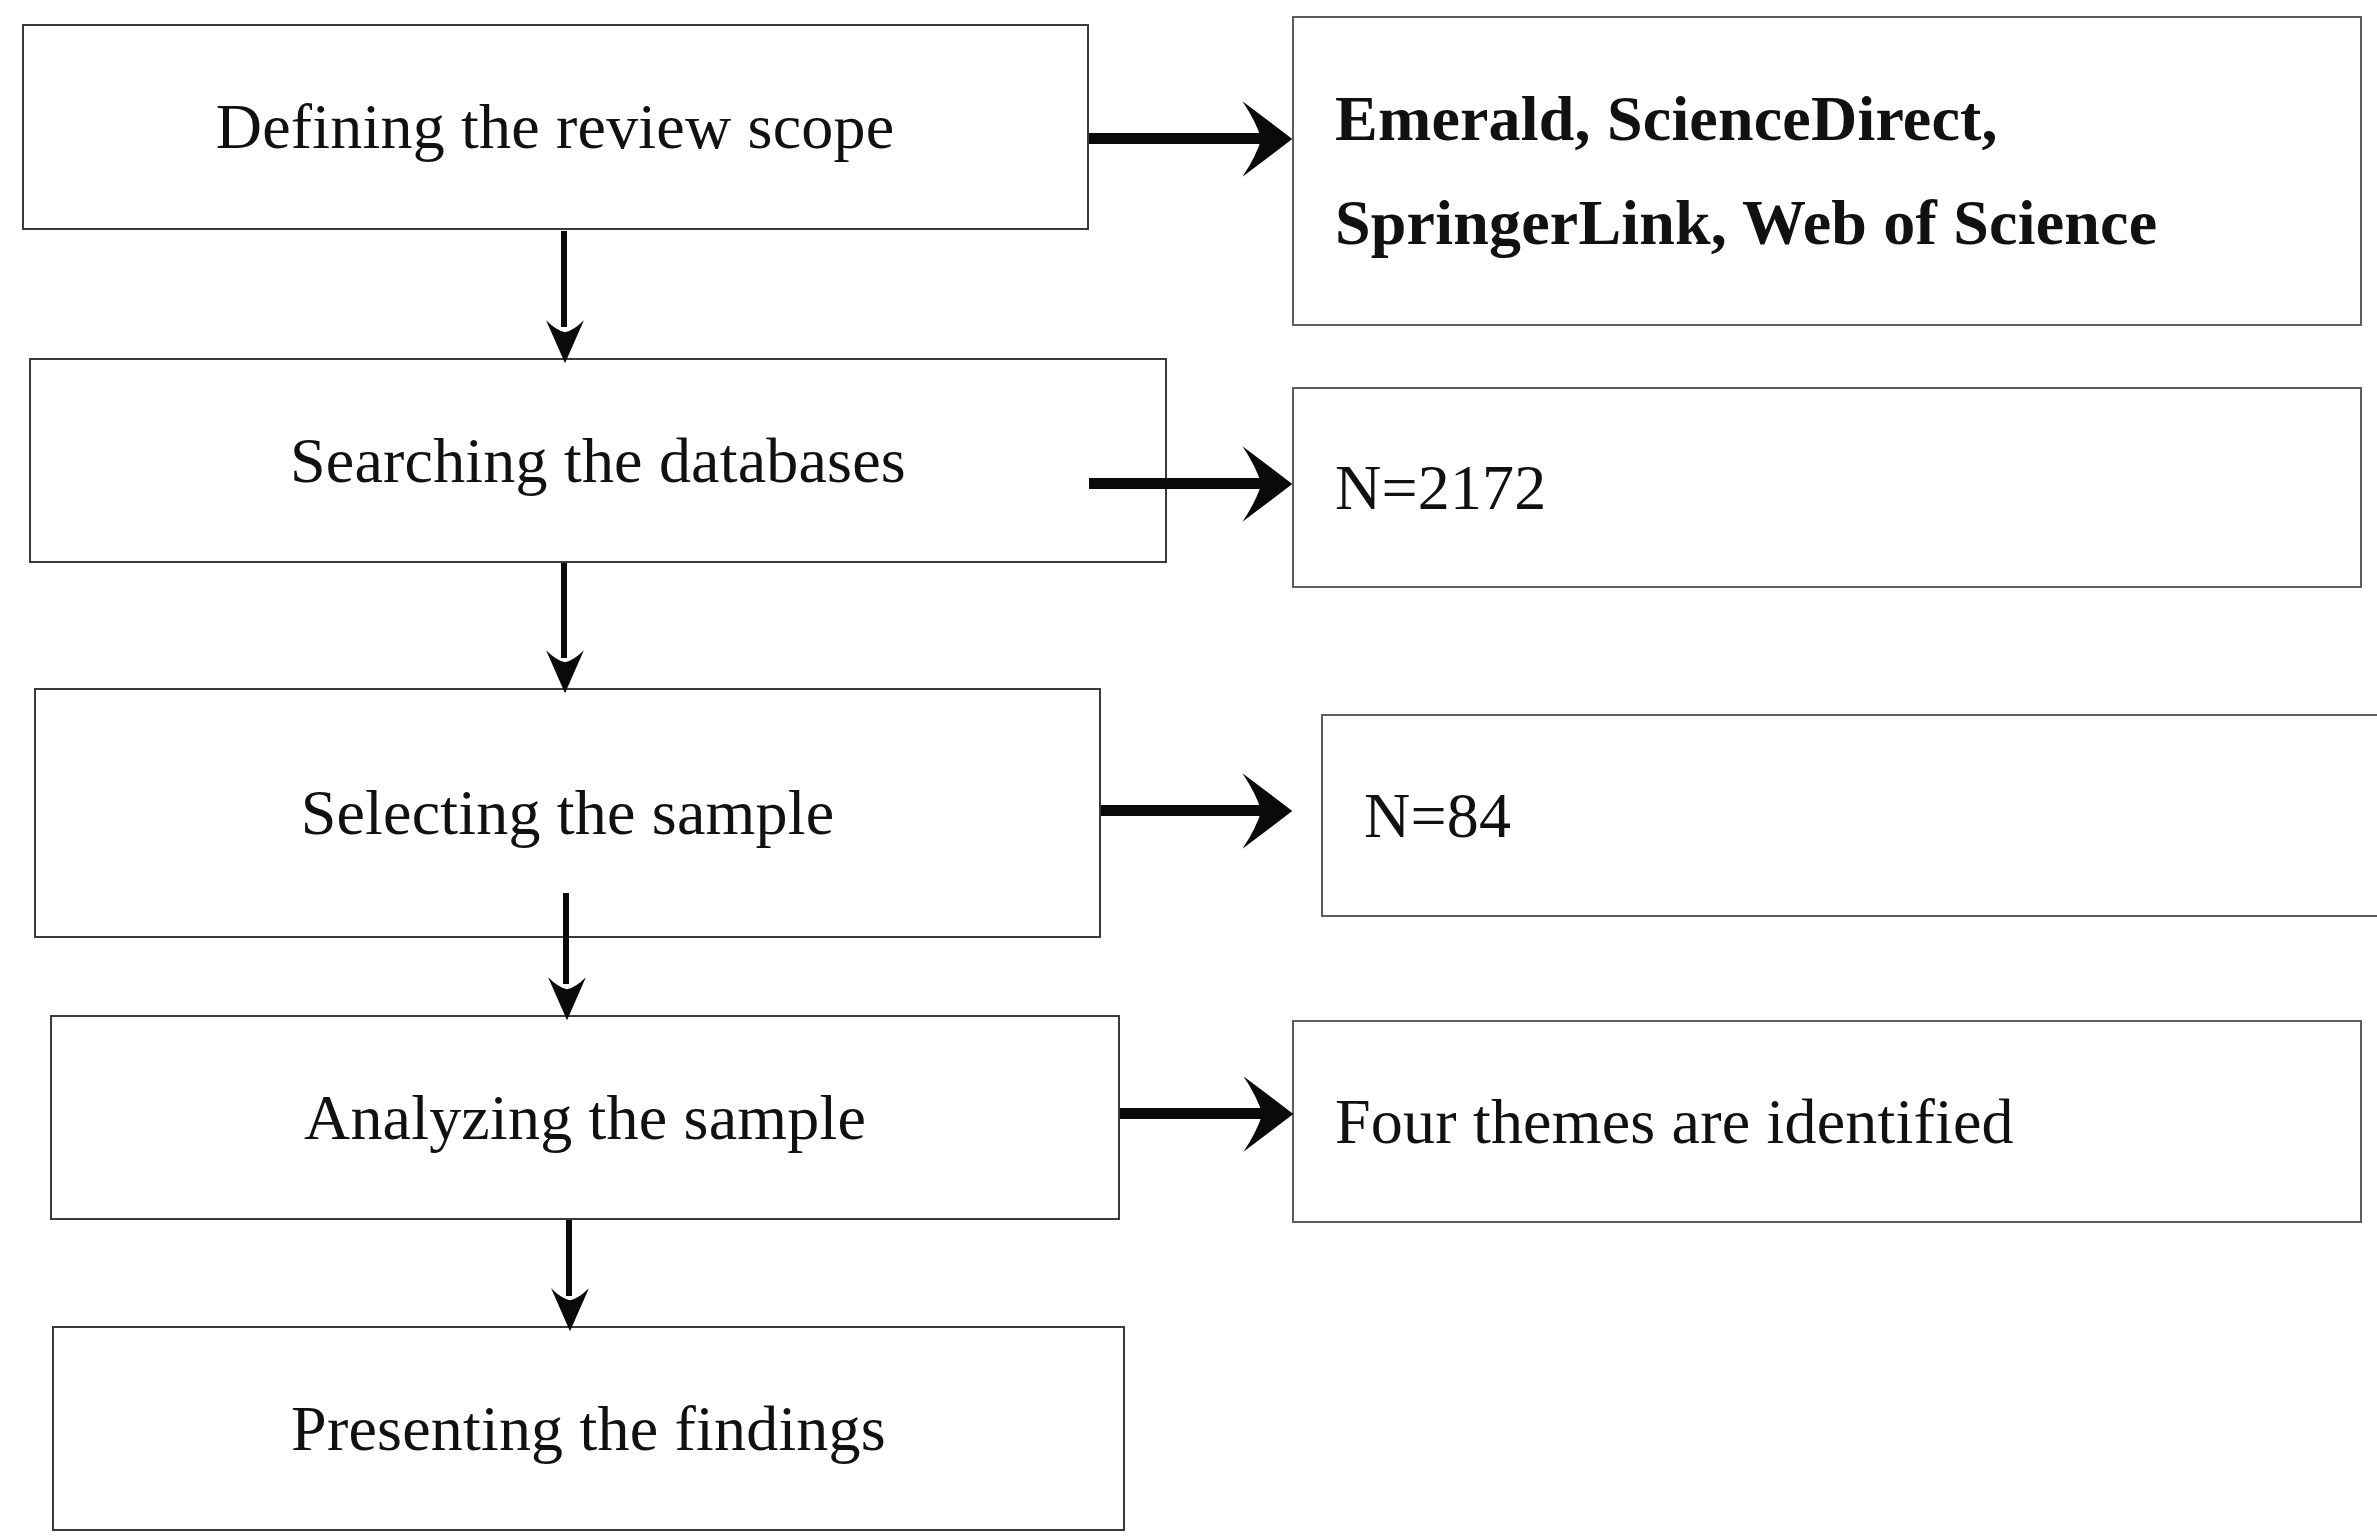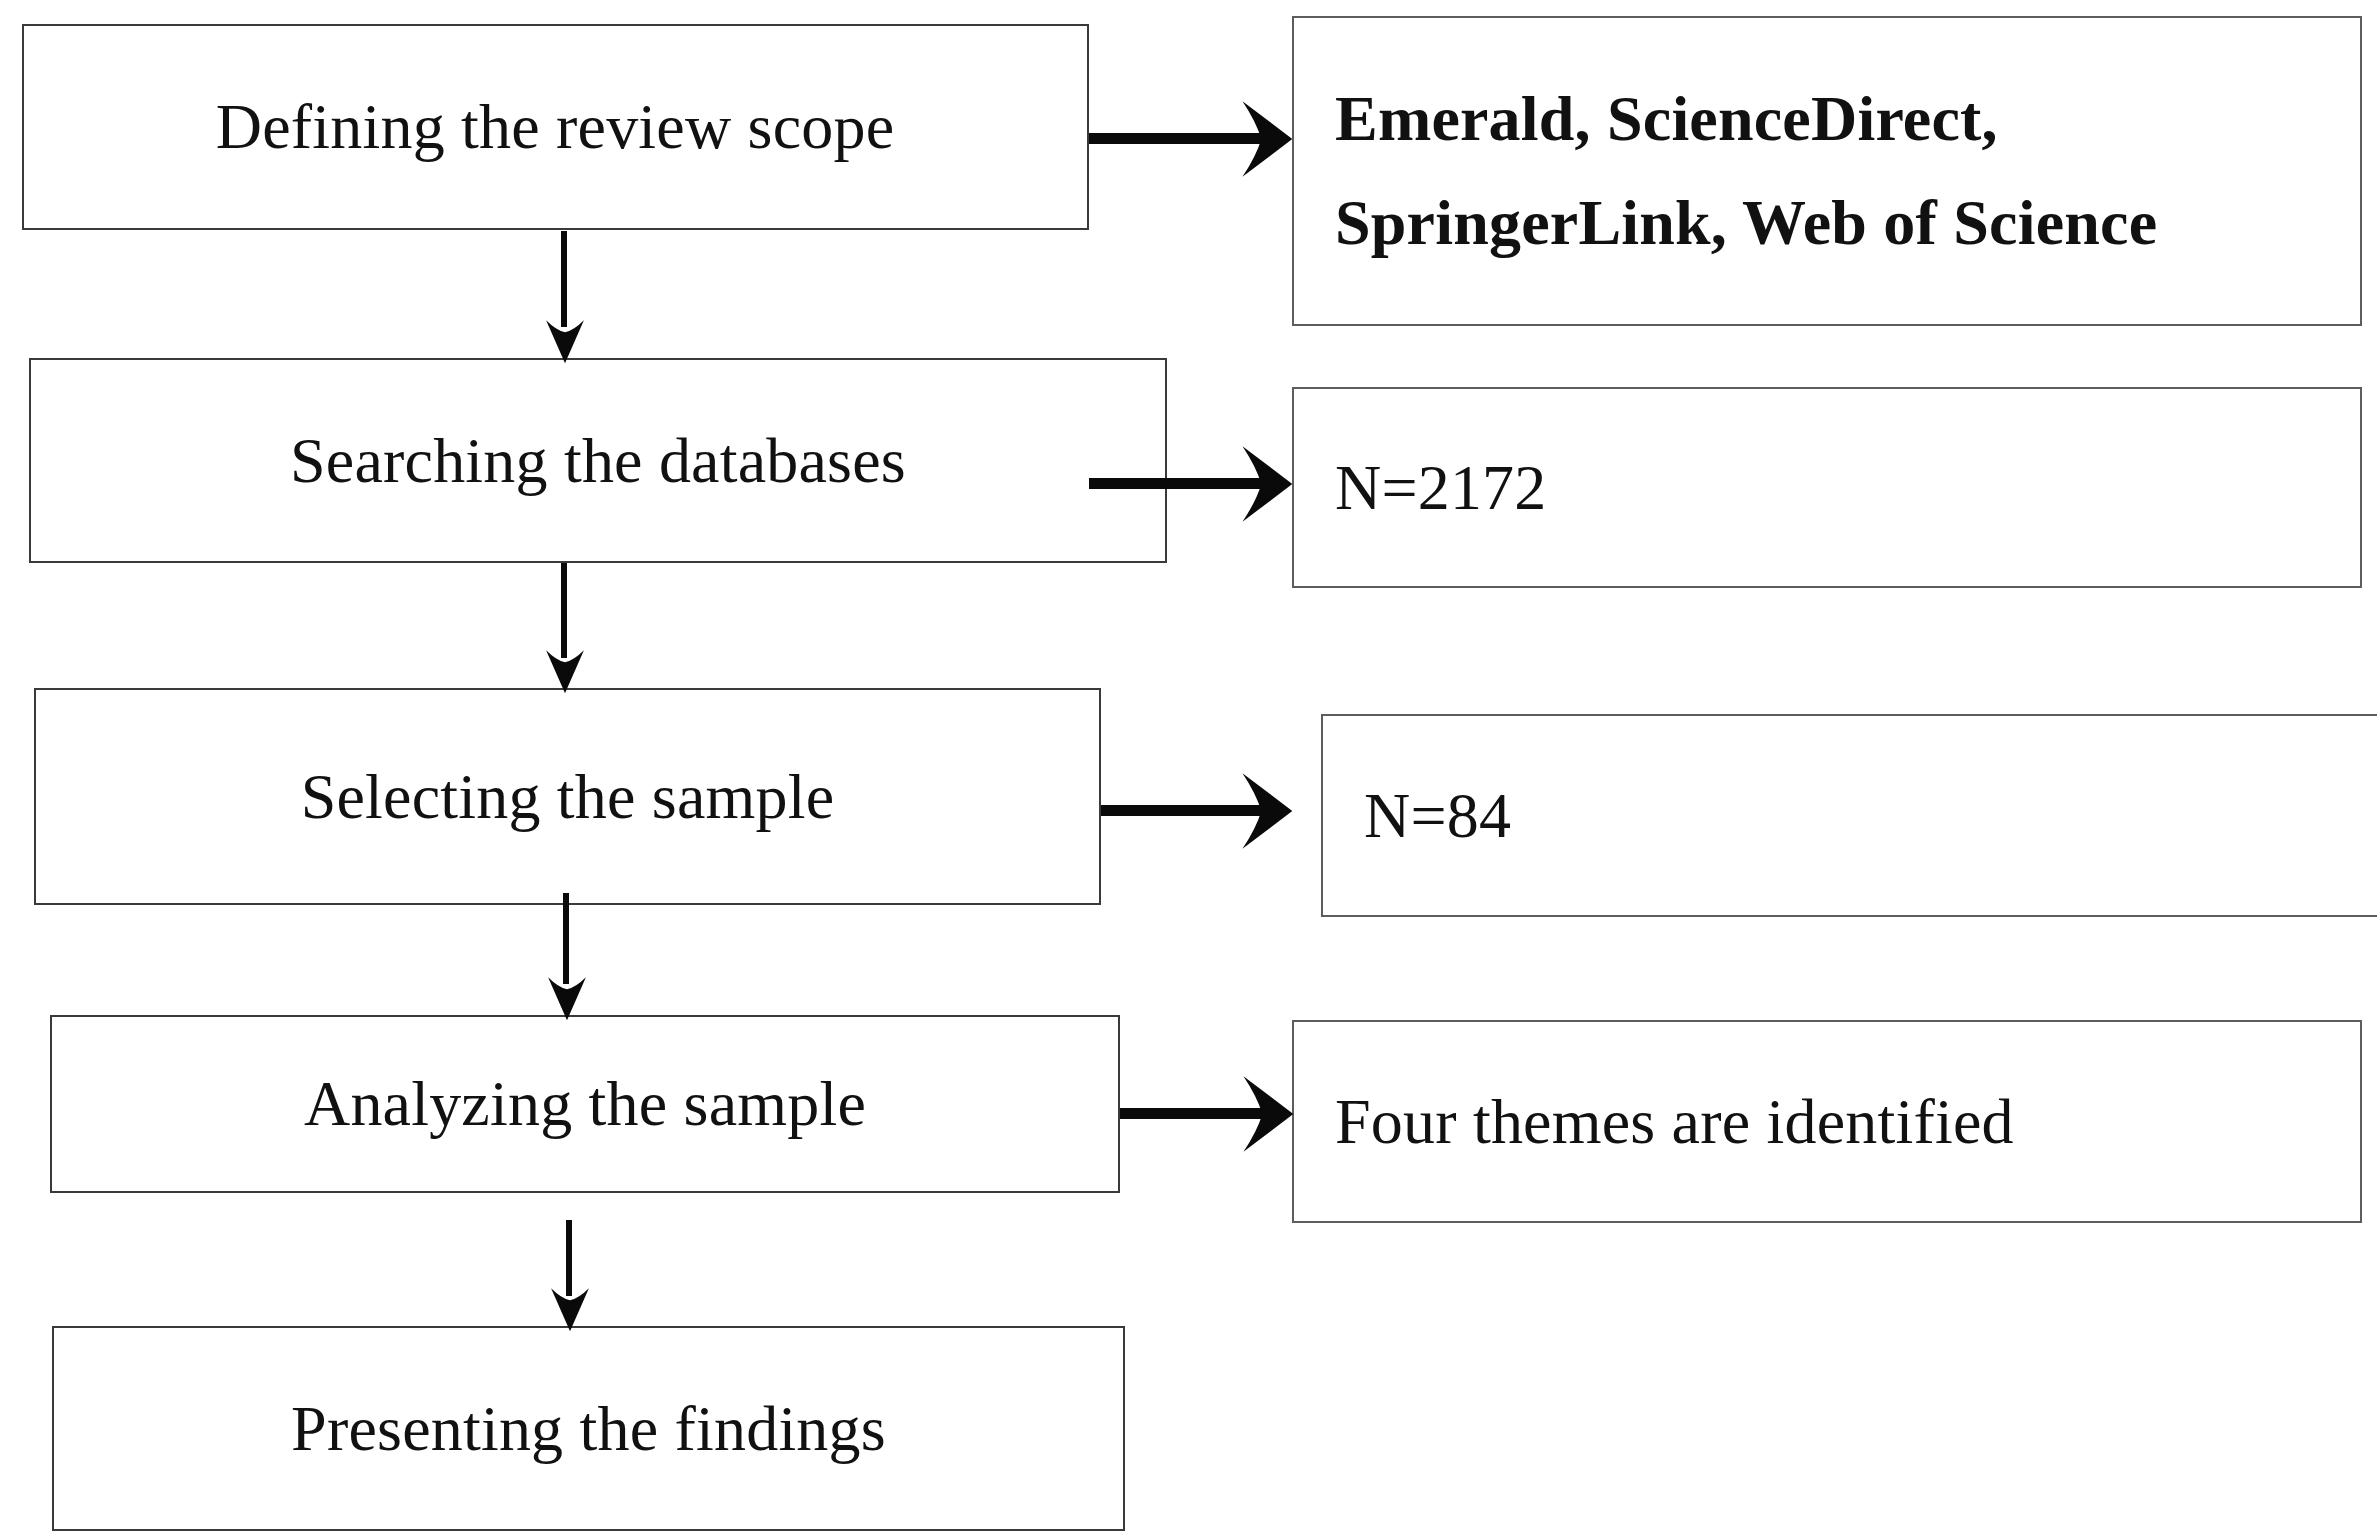--- a/index.html
+++ b/index.html
@@ -86,25 +86,25 @@
 <div id="flowchart">
 
   <div class="node-box process" style="left:21.5px; top:24px; width:1067px; height:206px;">
     <span class="node-label">Defining the review scope</span>
   </div>
 
   <div class="node-box process" style="left:29px; top:358px; width:1138px; height:205px;">
     <span class="node-label">Searching the databases</span>
   </div>
 
-  <div class="node-box process" style="left:34px; top:688px; width:1067px; height:217px;">
+  <div class="node-box process" style="left:34px; top:688px; width:1067px; height:250px;">
     <span class="node-label">Selecting the sample</span>
   </div>
 
-  <div class="node-box process" style="left:50px; top:1015px; width:1070px; height:178px;">
+  <div class="node-box process" style="left:50px; top:1015px; width:1070px; height:205px;">
     <span class="node-label">Analyzing the sample</span>
   </div>
 
   <div class="node-box process" style="left:52px; top:1326px; width:1073px; height:205px;">
     <span class="node-label">Presenting the findings</span>
   </div>
 
   <div class="node-box annotation multiline lighter" style="left:1292px; top:15.5px; width:1070px; height:310px;">
     <span class="node-label">Emerald, ScienceDirect,
 SpringerLink, Web of Science</span>

